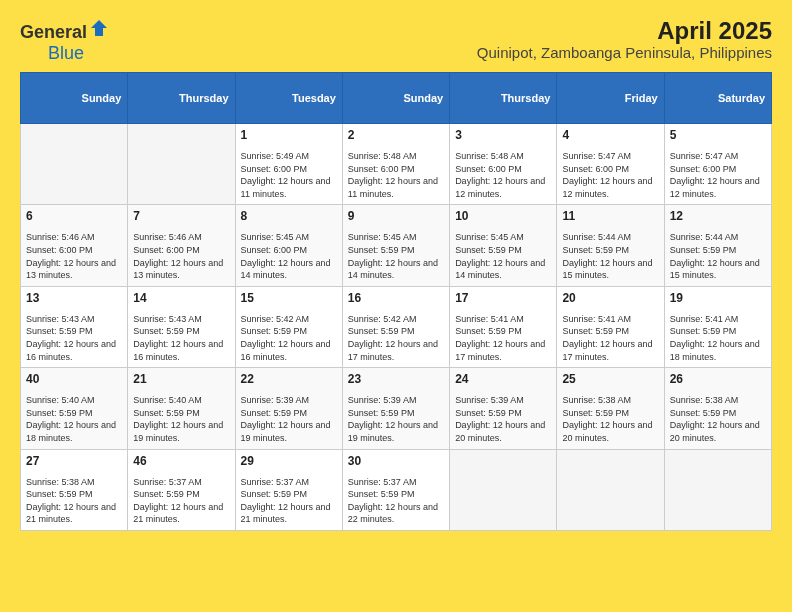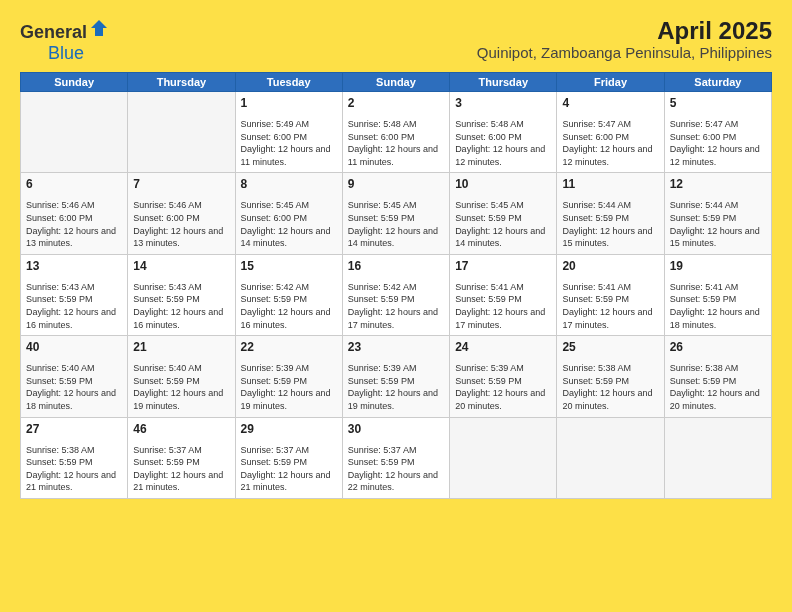--- a/index.html
+++ b/index.html
@@ -57,22 +57,22 @@
     }
     .calendar {
       width: 100%;
       border-collapse: collapse;
       border: 1px solid #bbb;
       font-size: 10px;
     }
     .calendar th {
       background: #2d6ebd;
       color: #fff;
-      text-align: center;
-      padding: 3px 6px;
+      text-align: right;
+      padding: 19px 6px;
       font-size: 11px;
       font-weight: bold;
       border: 1px solid #2060a8;
     }
     .calendar td {
       border: 1px solid #ccc;
       vertical-align: top;
       padding: 4px 5px;
       width: calc(100% / 7);
       height: 78px;

